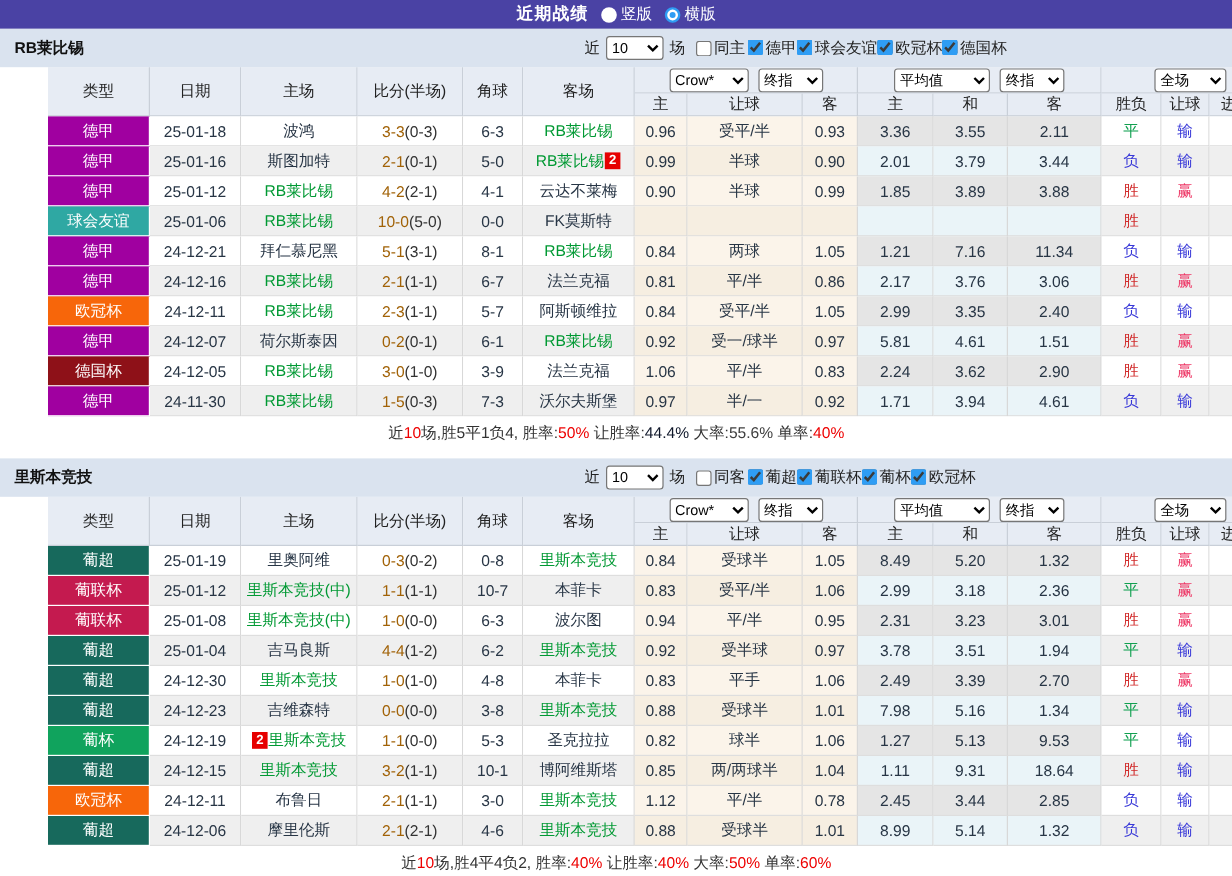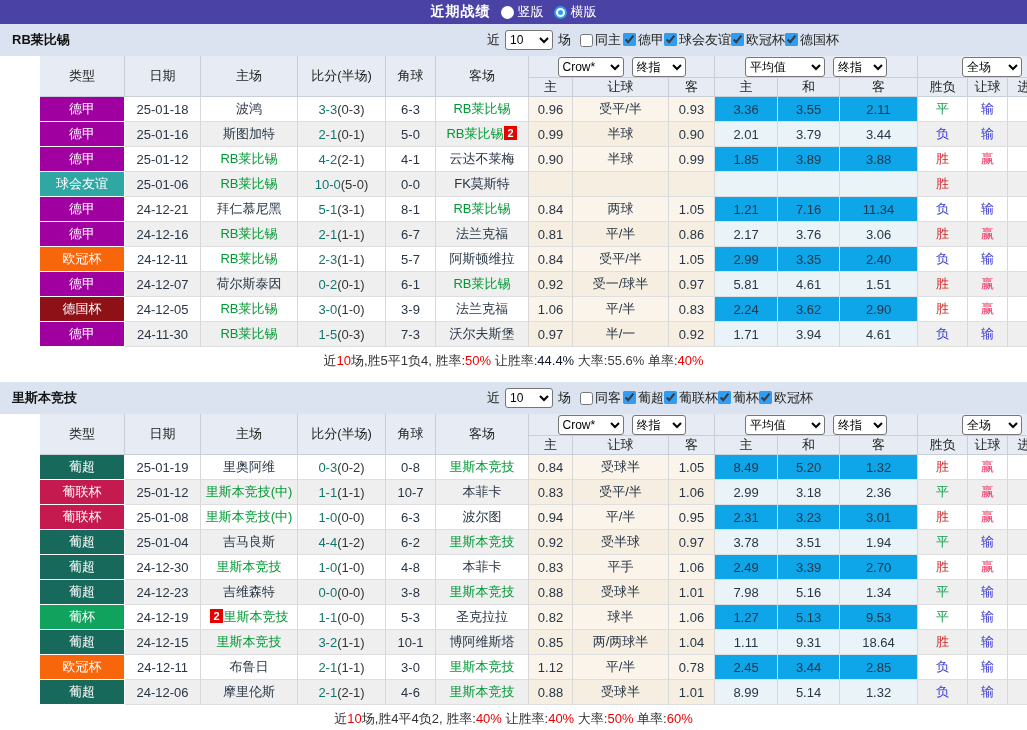--- a/index.html
+++ b/index.html
@@ -65,27 +65,27 @@
   tr.h2 th { height:16px; font-size:13px; }
   th.grp select { margin:0 4px; }
   td {
     height:25px; padding:0; text-align:center; white-space:nowrap; overflow:hidden;
     border-right:1px solid #d8d8d8; border-bottom:1px solid #dedede;
     background:#fff; color:#273545;
   }
   tbody tr:nth-child(even) td.c-basic { background:#efefef; }
   td.c-odds { background:#fbf4ea; }
   tbody tr:nth-child(even) td.c-odds { background:#f6eee1; }
-  td.c-avg { background:#0ea5e9; }
+  td.c-avg { background:#e5e5e5; }
   tbody tr:nth-child(even) td.c-avg { background:#eaf4f8; }
   td.type-cell {
     color:#fff; border-bottom:1px solid #fff; border-right:1px solid #fff;
   }
   .green-team { color:#009933; }
-  .score-full { color:#0f766e; }
+  .score-full { color:#a16207; }
   .score-half { color:#333; }
   .badge {
     display:inline-block; background:#e60000; color:#fff; font-size:11px;
     line-height:14px; padding:0 3px; margin:0 1px; font-weight:bold; vertical-align:1px;
   }
   
   .summary {
     height:27px; line-height:27px; text-align:center; background:#fff;
     font-size:13px; color:#333;
   }

